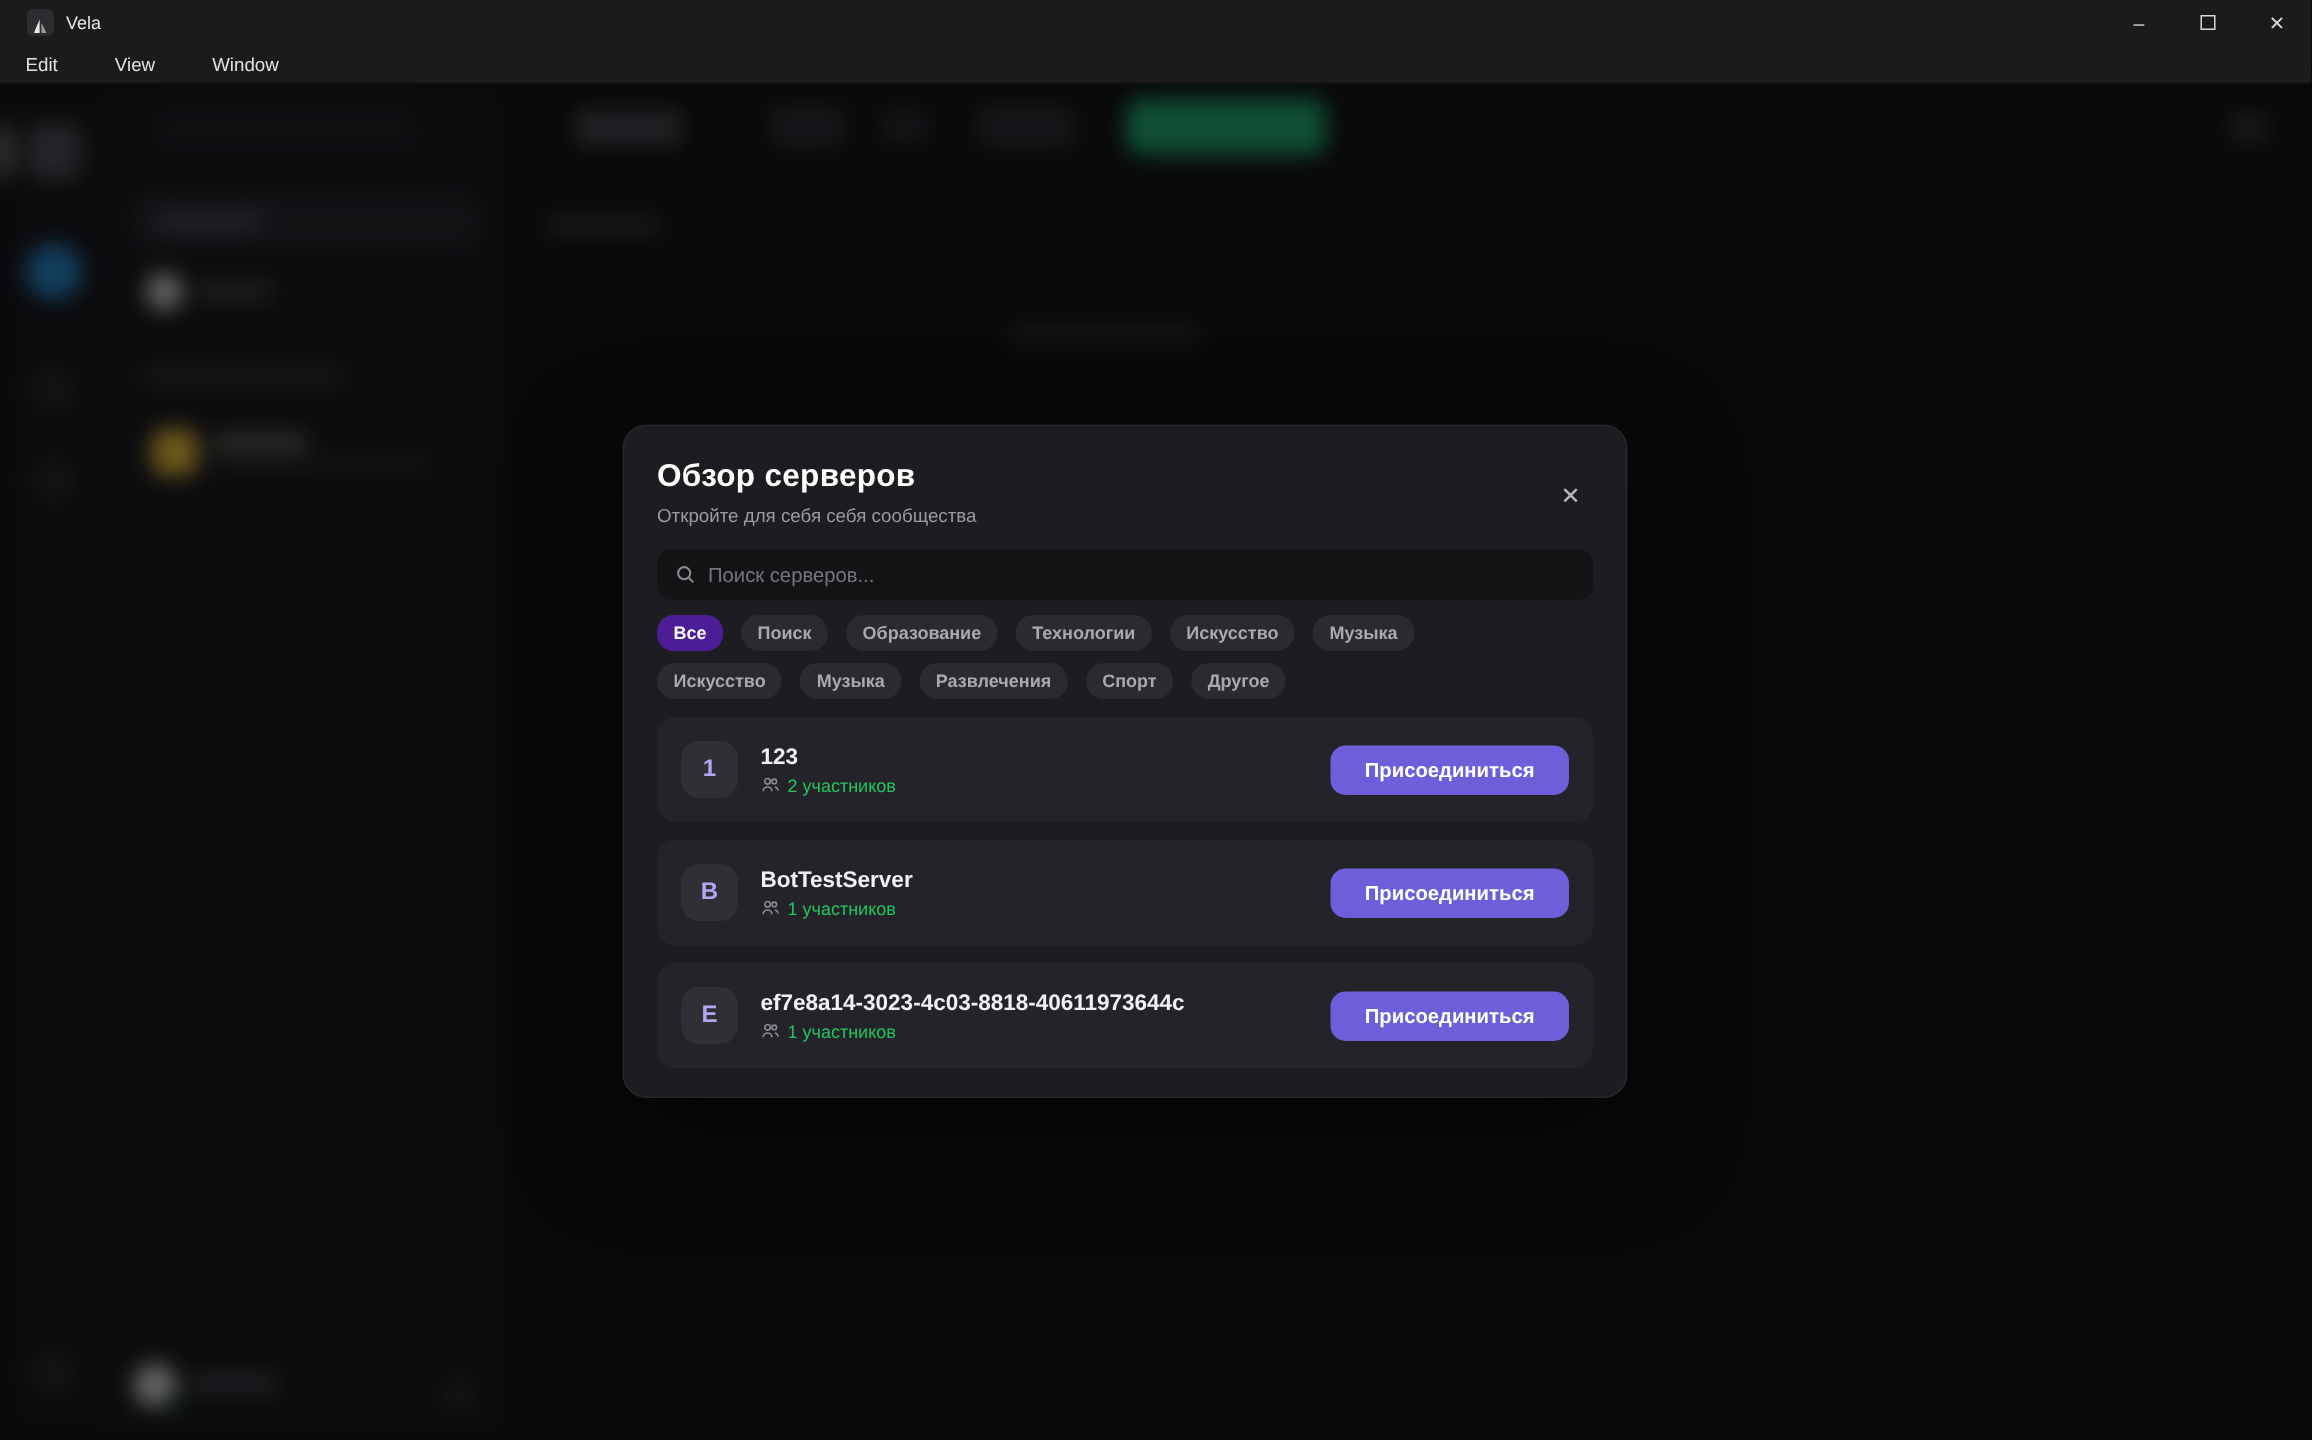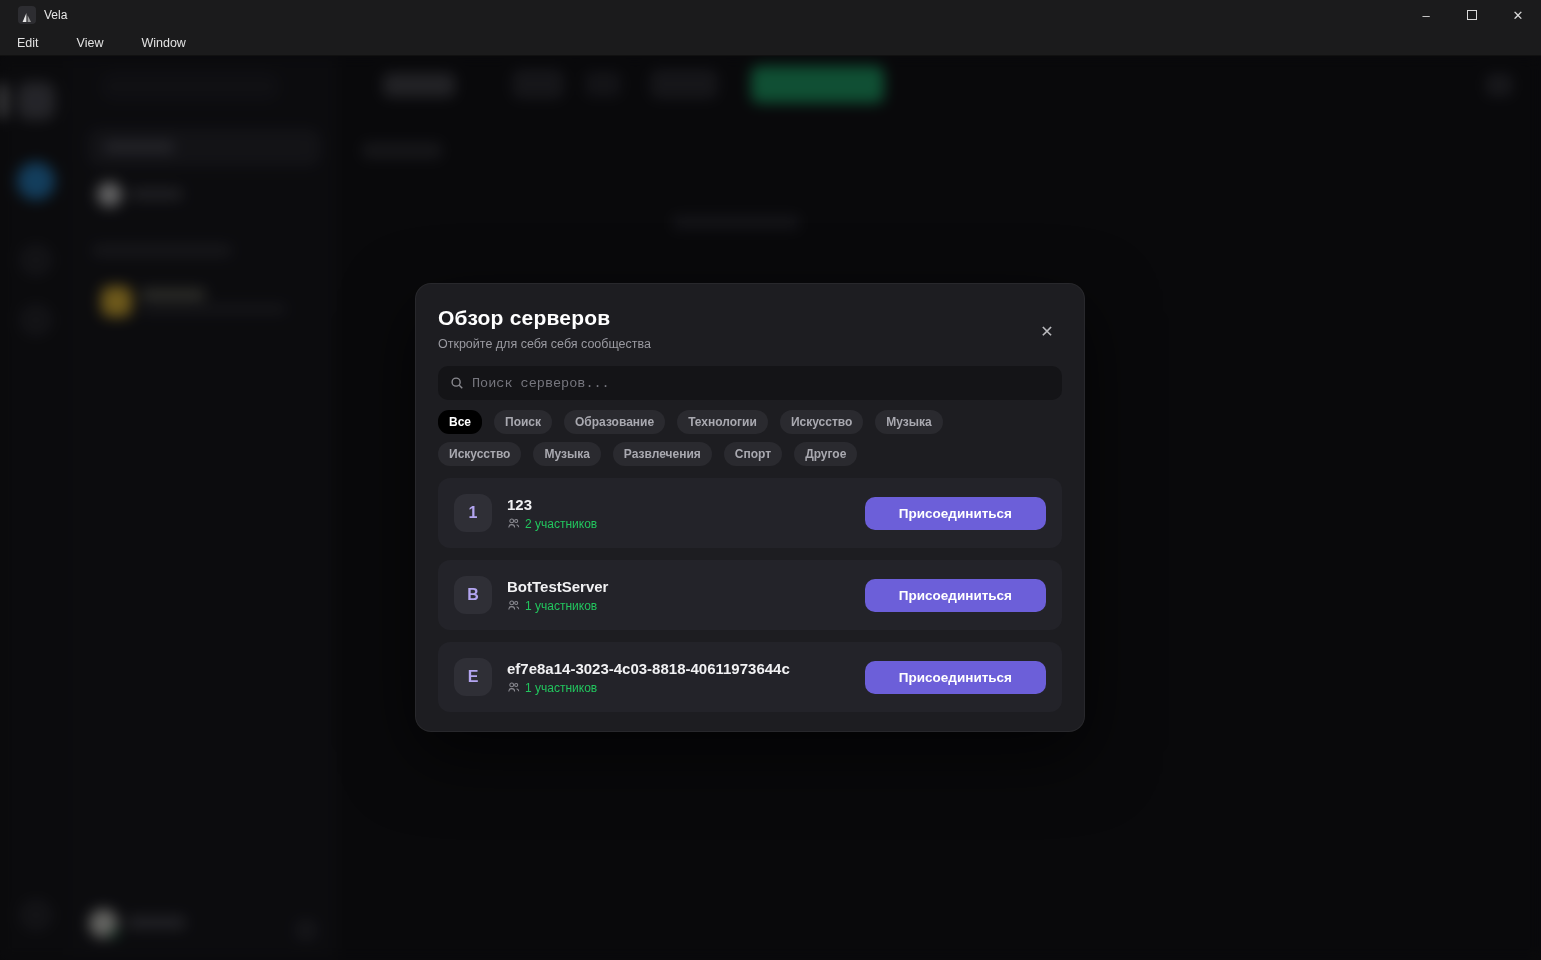--- a/index.html
+++ b/index.html
@@ -55,45 +55,45 @@
     position:absolute; top:36px; right:26px; width:22px; height:22px;
     background:transparent; border:none; color:#b9b9bd; font-size:16px; cursor:pointer;
     display:flex; align-items:center; justify-content:center;
   }
   .searchbox {
     margin-top:15px; height:34px; background:#141417; border-radius:10px;
     display:flex; align-items:center; padding:0 12px; gap:8px;
   }
   .searchbox input {
     flex:1; background:transparent; border:none; outline:none;
-    color:#d8d8dc; font-size:13.5px; font-family:Liberation Mono, monospace;
+    color:#d8d8dc; font-size:13.5px; font-family:Liberation Sans, sans-serif;
   }
   .searchbox input::placeholder { color:#76767e; }
   .chips { margin-top:10px; display:flex; flex-wrap:wrap; gap:8px 12px; width:560px; }
   .chip {
     height:24px; padding:0 11px; border-radius:12px; background:#2a2a2f;
     color:#a9a9b0; font-size:12px; font-weight:600; display:flex; align-items:center;
     border:none; cursor:pointer; font-family:inherit; white-space:nowrap;
   }
-  .chip.active { background:#000000; color:#ffffff;border-radius:11px; }
+  .chip.active { background:#4c1d95; color:#ffffff;border-radius:11px; }
   .server-list { margin-top:12px; display:flex; flex-direction:column; gap:12px; }
   .server-row {
     height:70px; background:#232329; border-radius:12px;
     display:flex; align-items:center; padding:0 16px;
   }
   .server-avatar {
     width:38px; height:38px; border-radius:12px; background:#2f2f36;
     color:#b3a5f0; font-size:16px; font-weight:bold;
     display:flex; align-items:center; justify-content:center; flex-shrink:0;
   }
   .server-info { margin-left:15px; flex:1; min-width:0; }
   .server-name { font-size:15px; font-weight:bold; color:#f1f1f3; }
   .server-members { margin-top:4px; display:flex; align-items:center; gap:5px; color:#22c55e; font-size:12px; }
   .join-btn {
-    height:33px; padding:0 34px; border-radius:10px; background:#6c5fd9; border:none;
+    height:33px; padding:0 23px; border-radius:10px; background:#6c5fd9; border:none;
     color:#ffffff; font-size:13.5px; font-weight:bold; cursor:pointer; font-family:inherit;
     flex-shrink:0;
   }
 </style>
 </head>
 <body>
 
 <div class="titlebar">
   <div class="app-icon">
     <svg width="12" height="12" viewBox="0 0 12 12">

